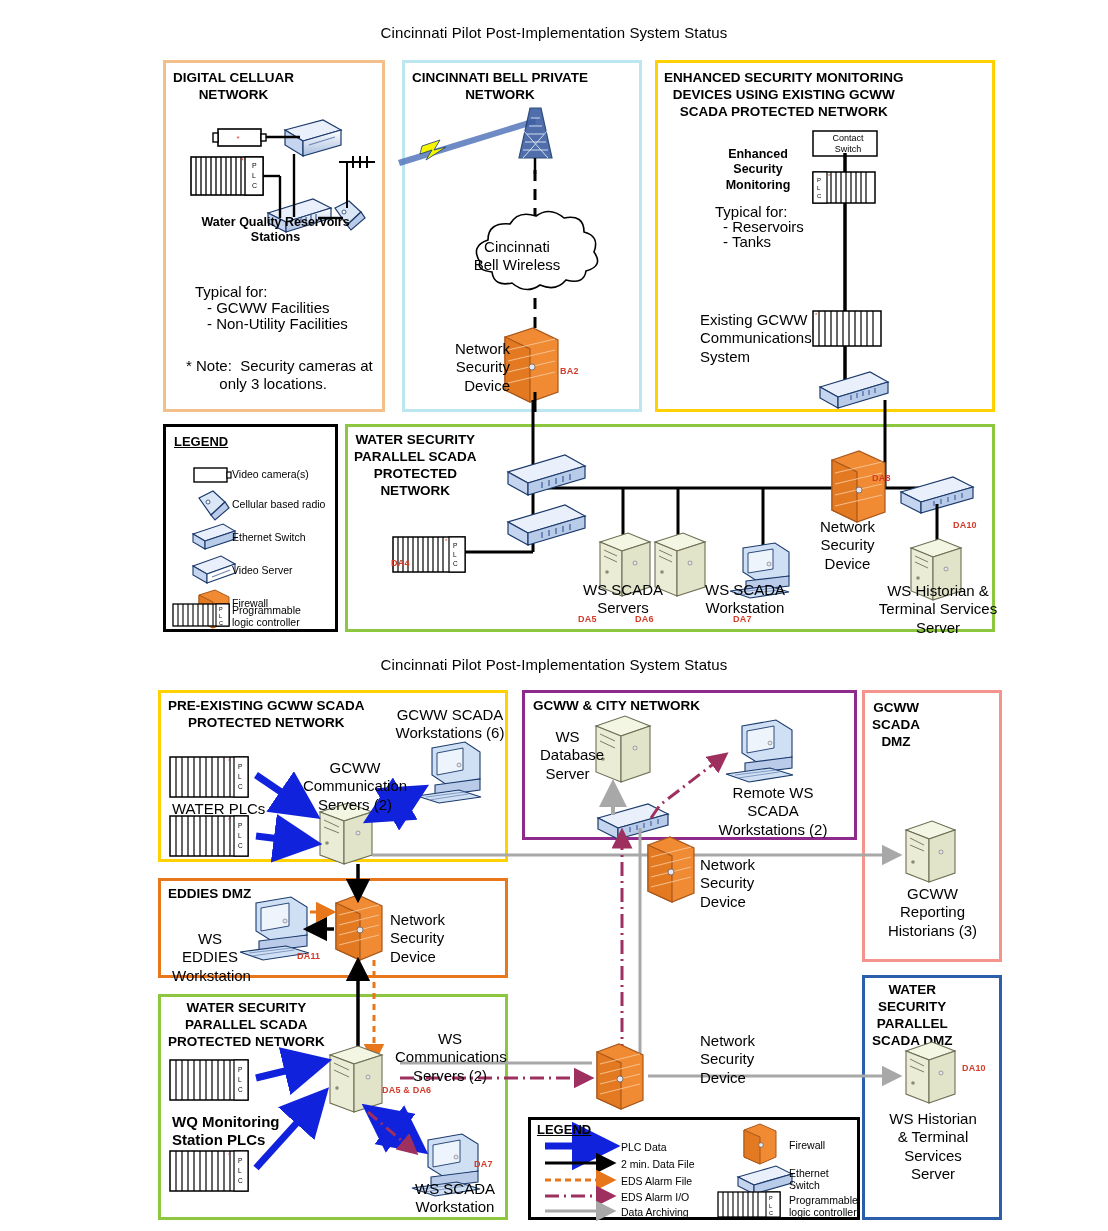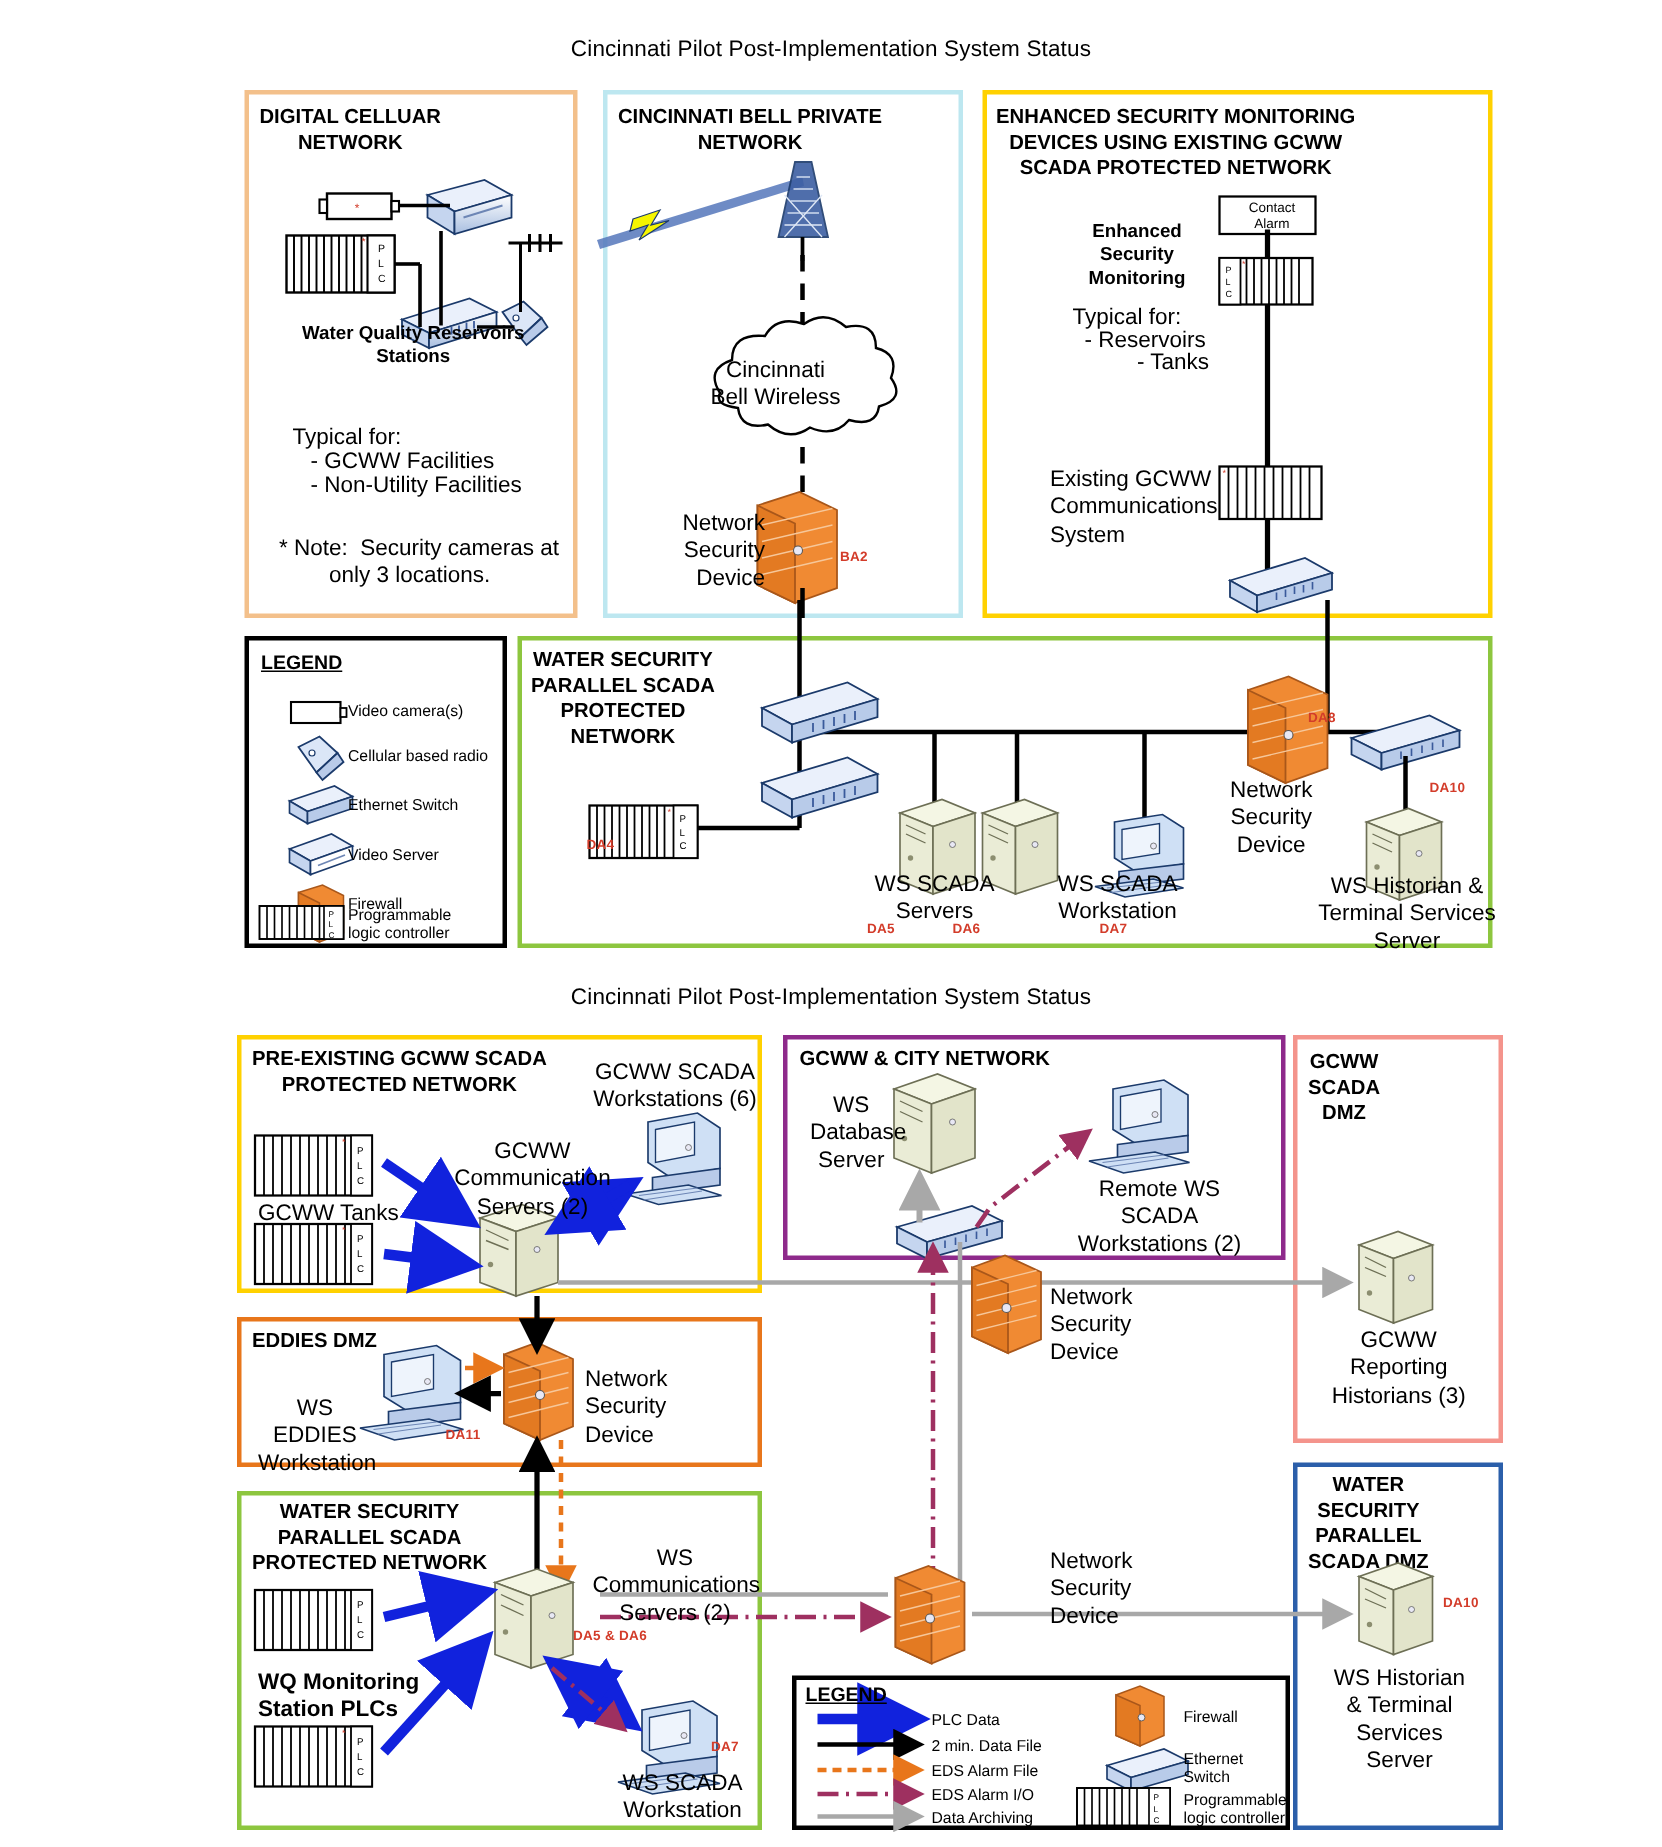--- a/index.html
+++ b/index.html
@@ -187,21 +187,21 @@
   <div class="t lbl" style="left:455px;top:340px;text-align:right;width:55px;">Network
 Security
 Device</div>
   <div class="t tiny" style="left:560px;top:366px;">BA2</div>
 
   <div class="t lblb" style="left:713px;top:147px;text-align:center;width:90px;">Enhanced
 Security
 Monitoring</div>
   <div class="t lbl" style="left:715px;top:203px;">Typical for:</div>
   <div class="t lbl" style="left:723px;top:218px;">- Reservoirs</div>
-  <div class="t lbl" style="left:758px;top:233px;">- Tanks</div>
+  <div class="t lbl" style="left:723px;top:233px;">- Tanks</div>
   <div class="t lbl" style="left:700px;top:311px;">Existing GCWW
 Communications
 System</div>
 
   <svg class="abs" style="left:655px;top:125px;" width="340" height="290" viewBox="0 0 340 290">
 
     <g>
       <rect x="158" y="6" width="64" height="25" fill="#fff" stroke="#000" stroke-width="1.5"></rect>
     </g>
 
@@ -250,21 +250,21 @@
       <g stroke="#3a5a9b" stroke-width="1.1">
         <line x1="196" y1="270" x2="196" y2="275"></line>
           <line x1="202" y1="268" x2="202" y2="273"></line>
         <line x1="208" y1="266" x2="208" y2="271"></line>
           <line x1="214" y1="265" x2="214" y2="270"></line>
         <line x1="220" y1="263" x2="220" y2="268"></line>
       </g>
     </g>
   </svg>
   <div class="t ctr" style="left:818px;top:133px;width:60px;font-size:9px;line-height:1.2;">Contact
-Alarm</div>
+Switch</div>
 
   <div class="t legttl" style="left:174px;top:434px;">LEGEND</div>
 
   <svg class="abs" style="left:185px;top:462px;" width="60" height="166" viewBox="0 0 60 166">
     <g>
       <rect x="9" y="6" width="33" height="14" fill="#fff" stroke="#000" stroke-width="1.4"></rect>
       <rect x="42" y="10" width="4" height="6" fill="#fff" stroke="#000" stroke-width="1.2"></rect>
     </g>
     <g>
       <polygon points="14,36 28,29 40,40 26,53" fill="#dbe6f7" stroke="#1b3a6b" stroke-width="1.2"></polygon>
@@ -823,21 +823,21 @@
         <line x1="753" y1="1192" x2="753" y2="1217"></line>
           <line x1="758" y1="1192" x2="758" y2="1217"></line>
       </g>
       <rect x="766" y="1192" width="14" height="25" fill="#fff" stroke="#000" stroke-width="1.1"></rect>
       <text x="769" y="1200" font-size="5.5">P</text>
         <text x="769" y="1208" font-size="5.5">L</text>
         <text x="769" y="1215" font-size="5.5">C</text>
     </g>
   </svg>
 
-  <div class="t lbl" style="left:172px;top:800px;">GCWW Tanks</div>
+  <div class="t lbl" style="left:172px;top:800px;">WATER PLCs</div>
   <div class="t lbl ctr" style="left:300px;top:759px;width:110px;">GCWW
 Communication
 Servers (2)</div>
   <div class="t lbl ctr" style="left:395px;top:706px;width:110px;">GCWW SCADA
 Workstations (6)</div>
 
   <div class="t lbl ctr" style="left:540px;top:728px;width:55px;">WS
 Database
 Server</div>
   <div class="t lbl ctr" style="left:718px;top:784px;width:110px;">Remote WS

